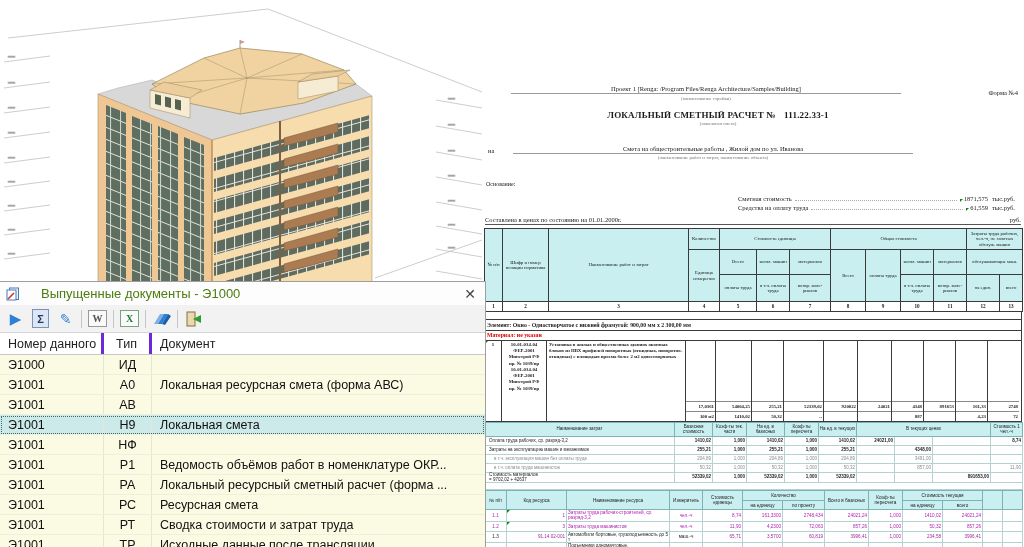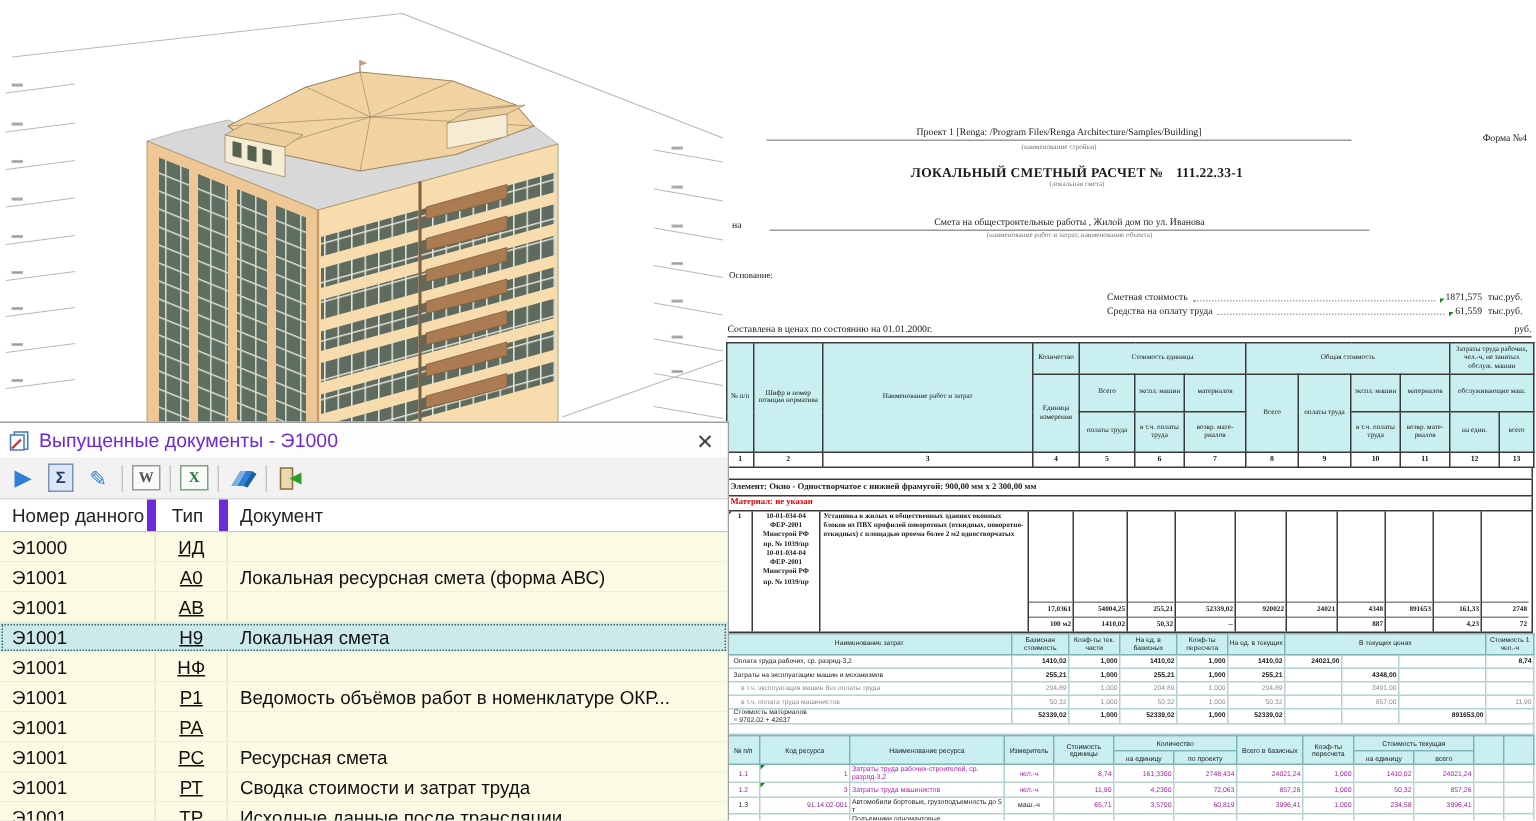--- a/index.html
+++ b/index.html
@@ -78,45 +78,45 @@
   .t-res tr.magenta td{color:#b020b0;}
   .t-res tr.magenta td.tname{color:#b020b0;}
   .t-res tr.mk td:nth-child(2){position:relative;}
   .t-res tr.mk td:nth-child(2)::before{content:"";position:absolute;top:0;left:0;
       border-top:3px solid #0a8a0a;border-right:3px solid transparent;}
 
   
   #docs-window{position:absolute;left:0;top:281px;width:486px;height:266px;background:#fff;
                z-index:2;border:1px solid #9e9e9e;border-left:none;box-sizing:border-box;}
   .titlebar{height:23px;display:flex;align-items:center;padding:0 6px;background:#fdfdfd;}
-  .titlebar .ttl{flex:1;font-size:13px;color:#6d28d9;margin-left:6px;white-space:nowrap;overflow:hidden;}
+  .titlebar .ttl{flex:1;font-size:13px;color:#4d7c0f;margin-left:21px;white-space:nowrap;overflow:hidden;}
   .close-btn{font-size:14px;color:#444;width:18px;text-align:center;line-height:18px;}
   .toolbar{height:27px;background:#f2f2f2;display:flex;align-items:center;padding-left:3px;
            border-bottom:1px solid #d6d6d6;}
   .tbtn{width:23px;height:23px;display:flex;align-items:center;justify-content:center;margin:0 1px;}
   .tsep{width:1px;height:18px;background:#c5c5c5;margin:0 3px;}
   .g-run{color:#2f7fd6;font-size:15px;line-height:15px;}
   .sheet{width:15px;height:17px;background:#dce6f4;border:1px solid #7a92b8;font-size:11px;
          color:#223a66;display:grid;place-items:center;font-weight:bold;}
   .g-edit{color:#2f7fd6;font-size:14px;}
   .boxed{width:17px;height:15px;border:1px solid #999;background:#fafafa;display:grid;
          place-items:center;font:bold 10px "Liberation Serif",serif;color:#555;}
   .boxed.green{color:#1e7b34;border-color:#7aa57a;}
   .grid-header{display:grid;grid-template-columns:104px 48px 1fr;height:21px;background:#fff;
                border-bottom:1px solid #c8c8c8;font-size:12.5px;align-items:center;color:#222;}
-  .grid-header span{border-right:6px solid #6d28d9;height:100%;display:flex;align-items:center;}
+  .grid-header span{border-right:3px solid #6d28d9;height:100%;display:flex;align-items:center;}
   .grid-header .h-num{padding-left:8px;}
   .grid-header .h-type{justify-content:center;}
   .grid-header .h-doc{padding-left:8px;border-right:none;}
   .drow{display:grid;grid-template-columns:104px 48px 1fr;height:19px;background:#fbfbe3;
         font-size:12.5px;align-items:center;border-bottom:1px solid #efefda;color:#111;}
   .drow span{height:100%;display:flex;align-items:center;border-right:1px solid #e6e6d2;
              white-space:nowrap;overflow:hidden;}
   .drow .c-num{padding-left:8px;}
-  .drow .c-type{justify-content:center;text-decoration:underline;}
+  .drow .c-type{justify-content:center;}
   .drow .c-doc{padding-left:8px;border-right:none;}
   .drow.selected{background:#cdeaea;outline:1px dotted #3a6a6a;outline-offset:-2px;}
 </style>
 </head>
 <body>
 
 <div id="view3d">
   <svg width="490" height="290" viewBox="0 0 490 290">
     <defs>
       <pattern id="gridL" width="10" height="12" patternUnits="userSpaceOnUse" patternTransform="skewY(22)">
@@ -647,20 +647,21 @@
       <span class="c-type">НФ</span>
     </div>
       <div class="drow">
       <span class="c-num">Э1001</span>
       <span class="c-type">Р1</span>
       <span class="c-doc">Ведомость объёмов работ в номенклатуре ОКР...</span>
     </div>
       <div class="drow">
       <span class="c-num">Э1001</span>
       <span class="c-type">РА</span>
+      <span class="c-doc">Локальный ресурсный сметный расчет (форма ...</span>
     </div>
       <div class="drow">
       <span class="c-num">Э1001</span>
       <span class="c-type">РС</span>
       <span class="c-doc">Ресурсная смета</span>
     </div>
       <div class="drow">
       <span class="c-num">Э1001</span>
       <span class="c-type">РТ</span>
       <span class="c-doc">Сводка стоимости и затрат труда</span>

